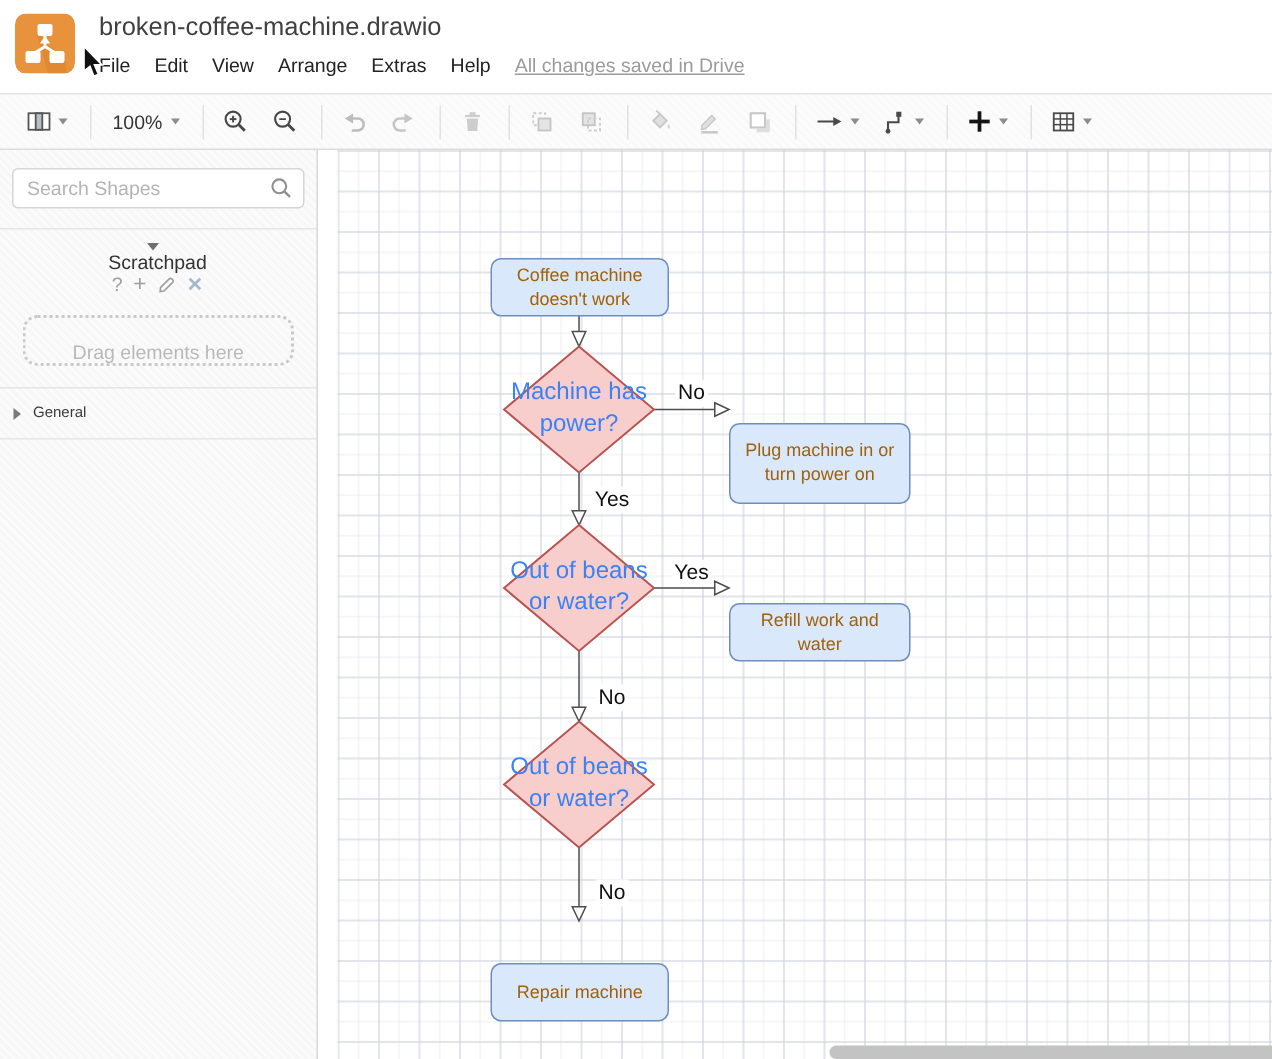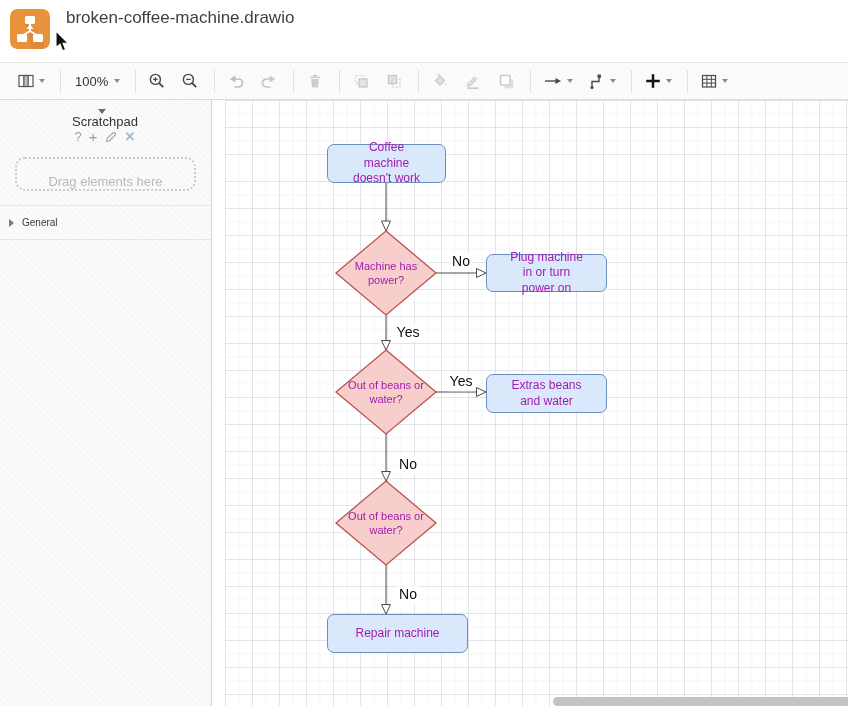--- a/index.html
+++ b/index.html
@@ -56,23 +56,23 @@
   .grid { position:absolute; left:12px; top:0; right:0; bottom:0;
     background-image:
       linear-gradient(to right, rgba(205,208,220,0.45) 1px, transparent 1px),
       linear-gradient(to bottom, rgba(205,208,220,0.45) 1px, transparent 1px),
       linear-gradient(to right, rgba(220,222,232,0.28) 1px, transparent 1px),
       linear-gradient(to bottom, rgba(220,222,232,0.28) 1px, transparent 1px);
     background-size:27px 27px, 27px 27px, 13.5px 13.5px, 13.5px 13.5px; }
   .edges-svg { position:absolute; left:0; top:0; }
   .node-box { position:absolute; border:1px solid #6c8ebf; background:#dae8fc; border-radius:7px;
     display:flex; align-items:center; justify-content:center; text-align:center;
-    font-size:12px; color:#a21caf; line-height:1.3; padding:2px 18px; }
+    font-size:12px; color:#a16207; line-height:1.3; padding:2px 5px;margin-top:28px; }
   .diamond-label { position:absolute; width:100px; transform:translate(-50%,-50%);
-    text-align:center; font-size:11px; color:#a21caf; line-height:1.3; }
+    text-align:center; font-size:16px; color:#3b82f6; line-height:1.3; }
   .edge-label { position:absolute; transform:translate(-50%,-50%); font-size:14px; color:#0f0f0f;
     background:rgba(255,255,255,0.92); padding:0 2px; line-height:1.25; }
   .hscroll-thumb { position:absolute; left:340px; width:320px; bottom:0; height:9px;
     background:#c3c3c3; border-radius:5px; }
 
   
   .resize-grip { position:absolute; left:214px; top:419px; width:6px; height:15px;
     background:repeating-linear-gradient(90deg, #6f6f6f 0 1px, transparent 1px 2.6px); }
   .cursor { position:absolute; left:55px; top:31px; pointer-events:none; }
 </style>
@@ -85,20 +85,29 @@
     <svg class="logo" viewBox="0 0 40 40">
       <rect x="0" y="0" width="40" height="40" rx="7" fill="#e8933c"></rect>
       <path d="M14 12 L34 32 L34 40 L22 40 Z" fill="#d97f2a" opacity="0.55"></path>
       <rect x="15" y="7" width="10" height="8" rx="1.5" fill="#fff"></rect>
       <path d="M20 15 V22 M20 22 L12 27 M20 22 L28 27" stroke="#fff" stroke-width="2" fill="none"></path>
       <path d="M20 15 l-3.5 5 h7 Z" fill="#fff"></path>
       <rect x="7" y="25" width="10" height="8" rx="1.5" fill="#fff"></rect>
       <rect x="23" y="25" width="10" height="8" rx="1.5" fill="#fff"></rect>
     </svg>
     <div class="doc-title">broken-coffee-machine.drawio</div>
+    <div class="menubar">
+      <span class="menu-item">File</span>
+      <span class="menu-item">Edit</span>
+      <span class="menu-item">View</span>
+      <span class="menu-item">Arrange</span>
+      <span class="menu-item">Extras</span>
+      <span class="menu-item">Help</span>
+      <span class="save-status">All changes saved in Drive</span>
+    </div>
   </div>
 
   <div class="toolbar">
 
     <div class="tb-btn">
       <svg width="18" height="18" viewBox="0 0 18 18">
         <rect x="2" y="3.5" width="14" height="11" fill="#fff" stroke="#555" stroke-width="1.2"></rect>
         <rect x="6.8" y="3.5" width="4.4" height="11" fill="#b9bdc4" stroke="#555" stroke-width="1.2"></rect>
       </svg>
       <span class="caret"></span>
@@ -228,20 +237,27 @@
         <line x1="2.5" y1="11.1" x2="15.5" y2="11.1" stroke="#4a4a4a" stroke-width="1"></line>
         <line x1="6.9" y1="3.5" x2="6.9" y2="15" stroke="#4a4a4a" stroke-width="1"></line>
         <line x1="11.3" y1="3.5" x2="11.3" y2="15" stroke="#4a4a4a" stroke-width="1"></line>
       </svg>
       <span class="caret"></span>
     </div>
   </div>
 
   <div class="sidebar">
 
+    <div class="search-wrap">
+      <input class="search-input" type="text" placeholder="Search Shapes" style="">
+      <svg class="search-icon" width="15" height="15" viewBox="0 0 15 15">
+        <circle cx="6.2" cy="6.2" r="4.6" fill="none" stroke="#8f8f8f" stroke-width="1.4"></circle>
+        <line x1="9.7" y1="9.7" x2="13.3" y2="13.3" stroke="#8f8f8f" stroke-width="1.6"></line>
+      </svg>
+    </div>
 
     <div class="scratch-head">
       <span class="tri-down"></span>
       <span class="scratch-label">Scratchpad</span>
       <span class="scratch-icons">
         <span class="sp-help">?</span>
         <span class="sp-plus">+</span>
         <svg width="13" height="13" viewBox="0 0 13 13">
           <path d="M2,8.7 L7.8,2.9 a1.2,1.2 0 0 1 1.7,0 l0.6,0.6 a1.2,1.2 0 0 1 0,1.7 L4.3,11 L1.8,11.3 Z" fill="none" stroke="#9e9e9e" stroke-width="1.1"></path>
         </svg>
@@ -285,27 +301,27 @@
       </g>
 
       <polygon stroke-width="1.3" points="173,131 223,173 173,215 123,173" fill="#f8cecc" stroke="#b85450"></polygon>
       <polygon stroke-width="1.3" points="173,250 223,292 173,334 123,292" fill="#f8cecc" stroke="#b85450"></polygon>
       <polygon stroke-width="1.3" points="173,381 223,423 173,465 123,423" fill="#f8cecc" stroke="#b85450"></polygon>
     </svg>
 
     <div class="node-box" style="left:114px; top:44px;  width:119px; height:39px;">
       <span>Coffee machine doesn't work</span>
     </div>
-    <div class="node-box" style="left:273px; top:154px; width:121px; height:38px;text-align:center;">
+    <div class="node-box" style="left:273px; top:154px; width:121px; height:54px;text-align:center;">
       <span>Plug machine in or turn power on</span>
     </div>
     <div class="node-box" style="left:273px; top:274px; width:121px; height:39px;">
-      <span>Extras beans and water</span>
-    </div>
-    <div class="node-box" style="left:114px; top:514px; width:141px; height:39px;">
+      <span>Refill work and water</span>
+    </div>
+    <div class="node-box" style="left:114px; top:514px; width:119px; height:39px;">
       <span>Repair machine</span>
     </div>
 
     <div class="diamond-label" style="left:173px; top:173px;">Machine has power?</div>
     <div class="diamond-label" style="left:173px; top:292px;">Out of beans or water?</div>
     <div class="diamond-label" style="left:173px; top:423px;">Out of beans or water?</div>
 
     <div class="edge-label" style="left:248px; top:162px;">No</div>
     <div class="edge-label" style="left:195px; top:233px;">Yes</div>
     <div class="edge-label" style="left:248px; top:282px;">Yes</div>

